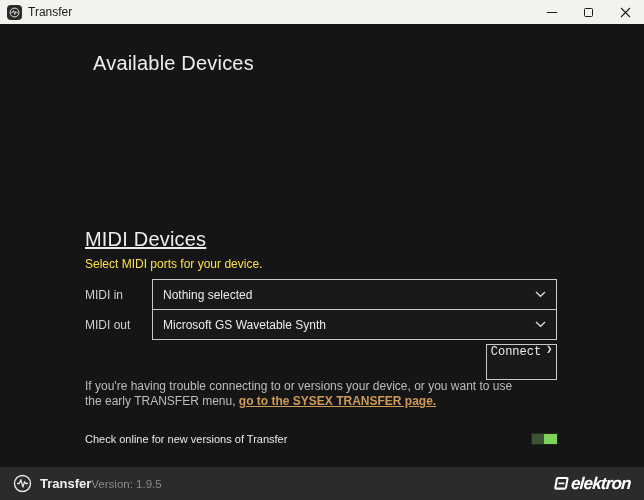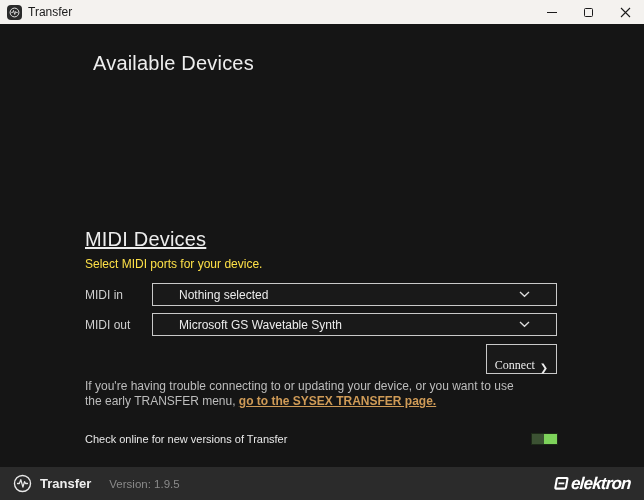--- a/index.html
+++ b/index.html
@@ -38,32 +38,32 @@
   }
   .section-subtitle {
     position:absolute; left:85px; top:233px;
     font-size:12px; color:#fde047;
   }
   .midi-row { position:absolute; left:85px; width:472px; height:23px; display:flex; align-items:center; }
   .midi-row.in  { top:259px; }
   .midi-row.out { top:289px; }
   .midi-label { width:67px; font-size:12px; color:#cfcfcf; }
   .select {
-    flex:1; height:23px; background:#191919; border:1px solid #c9c9c9;
-    display:flex; align-items:center; padding:0 26px; cursor:default;
+    flex:1; height:31px; background:#191919; border:1px solid #c9c9c9;
+    display:flex; align-items:center; padding:0 10px; cursor:default;
   }
   .select-value { font-size:12px; color:#ececec; }
   .select-value.bold { font-weight:400; }
   .select-chevron { margin-left:auto; display:flex; align-items:center; }
 
   .connect-btn {
-    position:absolute; top:320px; left:486px; width:71px; height:30px;
+    position:absolute; top:320px; left:486px; width:71px; height:36px;
     background:#191919; border:1px solid #c9c9c9; color:#ececec;
-    display:flex; align-items:flex-end; justify-content:center; gap:5px;
-    font-size:12px; font-family:Liberation Serif, serif; cursor:default;
+    display:flex; align-items:flex-start; justify-content:center; gap:5px;
+    font-size:12px; font-family:Liberation Mono, monospace; cursor:default;
   }
   .connect-chevron { font-size:10px; line-height:1; }
 
   .help-block {
     position:absolute; left:85px; top:355px; width:436px;
     font-size:12px; line-height:15px; color:#bdbdbd;
   }
   .help-link { color:#cf9b57; font-weight:700; text-decoration:underline; cursor:pointer; }
 
   .update-row {
@@ -77,21 +77,21 @@
   }
   .toggle-knob { margin-left:auto; width:13px; height:10px; background:#7ed35b; }
 
   
   .footer {
     position:absolute; left:0; top:467px; width:644px; height:33px;
     background:#2b2b2b; display:flex; align-items:center; padding:0 13px;
   }
   .footer-appicon { display:flex; align-items:center; }
   .footer-appname { margin-left:8px; font-size:13px; font-weight:700; color:#efefef; }
-  .footer-version { margin-left:18px; font-size:11.5px; color:#8a8a8a; }
+  .footer-version { font-size:11.5px; color:#8a8a8a; }
   .brand { margin-left:auto; display:flex; align-items:center; gap:2px; }
   .brand-text {
     font-size:17px; font-weight:700; font-style:italic; color:#ffffff;
     letter-spacing:-0.8px; transform:skewX(-4deg);
   }
 </style>
 </head>
 <body>
 
 <div class="window">
@@ -149,21 +149,21 @@
         </span>
       </div>
     </div>
 
     <button class="connect-btn">
       <span>Connect</span>
       <span class="connect-chevron">❯</span>
     </button>
 
     <div class="help-block">
-      <span>If you're having trouble connecting to or updating your device, or you want to use</span><br>
+      <span>If you're having trouble connecting to or versions your device, or you want to use</span><br>
       <span>the early TRANSFER menu, </span><a class="help-link">go to the SYSEX TRANSFER page.</a>
     </div>
 
     <div class="update-row">
       <span class="update-label">Check online for new versions of Transfer</span>
       <div class="toggle">
         <div class="toggle-knob"></div>
       </div>
     </div>
 

